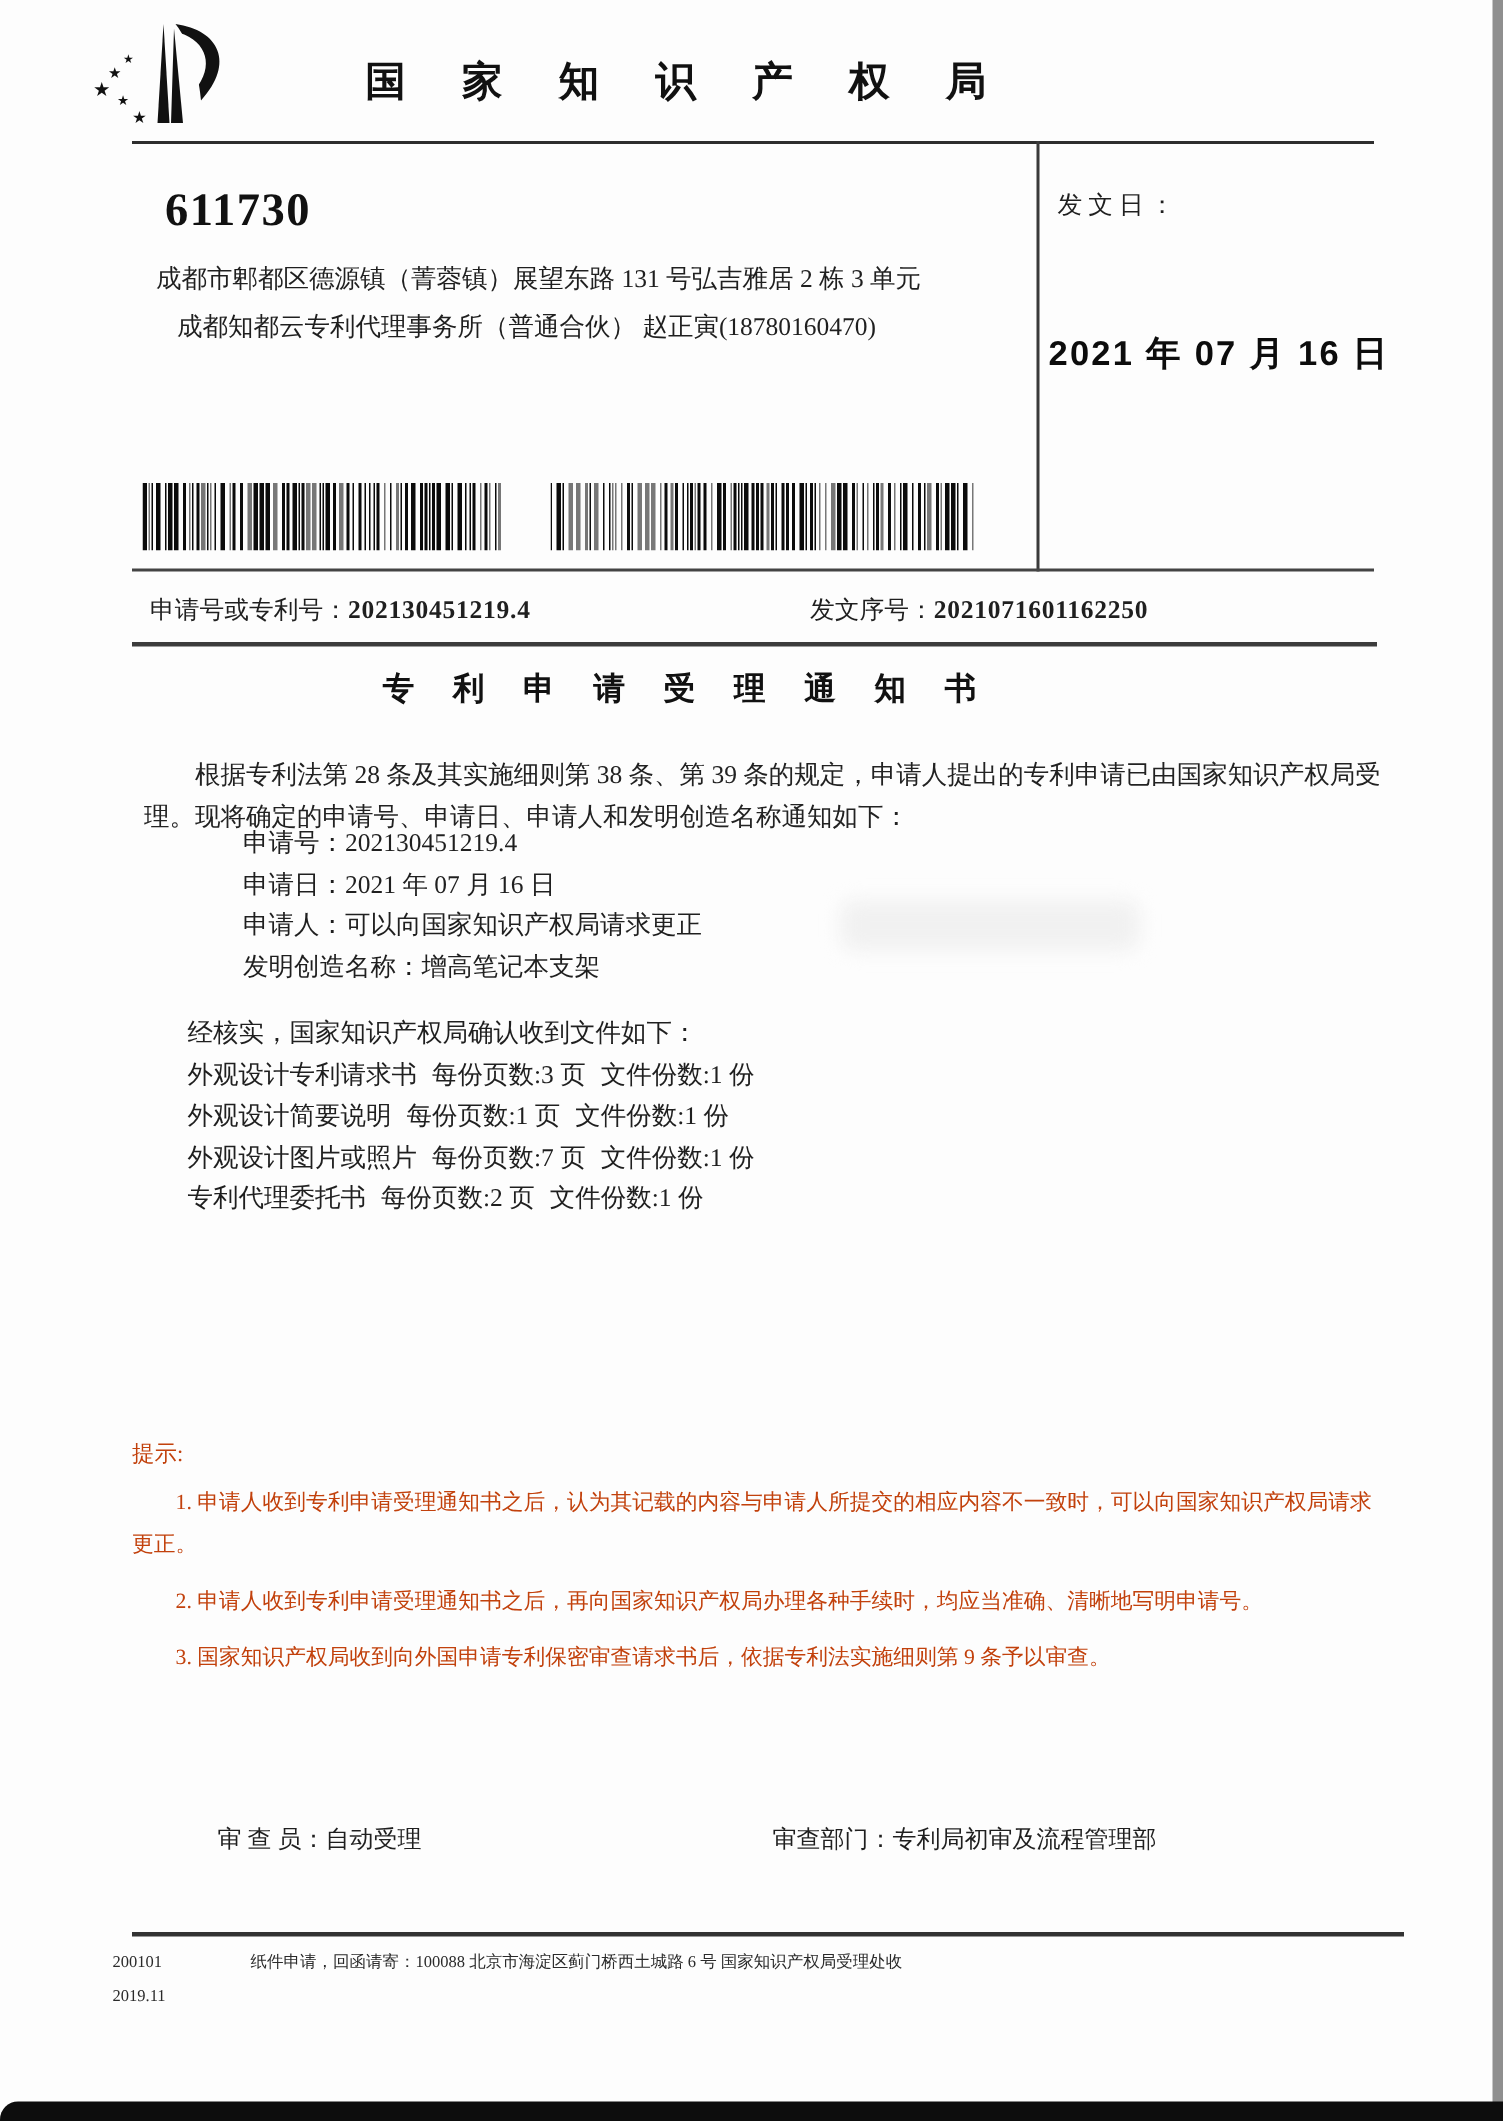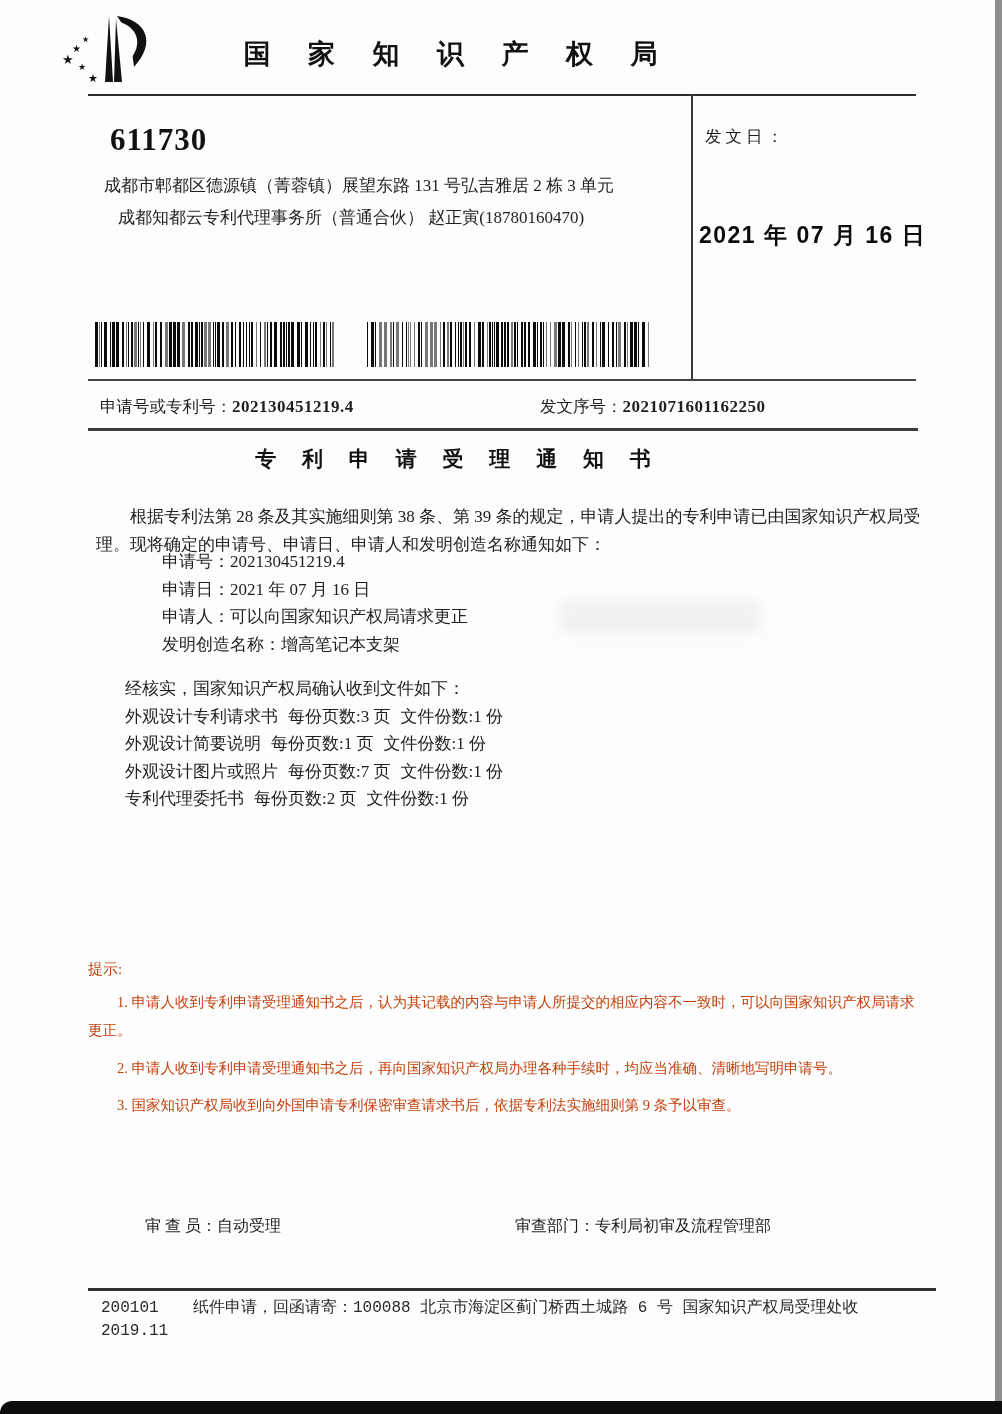--- a/index.html
+++ b/index.html
@@ -66,23 +66,23 @@
   
   .tips{position:absolute;left:88px;top:960px;width:836px;font-size:14.5px;color:#c2410c;}
   .tips-label{font-size:15px;}
   .tips p{margin:9px 0 0 0;text-indent:2em;line-height:1.95;}
   
   .signature{position:absolute;left:0;top:1216px;width:100%;font-size:16px;}
   .sig-examiner{position:absolute;left:145px;white-space:nowrap;}
   .sig-dept{position:absolute;left:515px;white-space:nowrap;}
   
   .footer-rule{top:1288px;left:88px;width:848px;height:3px;background:#333;}
-  .footer{position:absolute;left:101px;top:1297px;width:850px;
-    font-family:Liberation Mono, monospace;
-    font-size:16px;color:#2a2a2a;}
+  .footer{position:absolute;left:75px;top:1297px;width:850px;
+    font-family:Liberation Serif, serif;
+    font-size:11px;color:#2a2a2a;}
   .footer .frow{display:flex;align-items:flex-start;}
   .footer .fcode{width:92px;flex:0 0 92px;line-height:23px;}
   .footer .ftext{width:742px;line-height:23px;}
   
   .right-strip{position:absolute;right:0;top:0;width:7px;height:100%;background:#8f8f8f;}
   .bottom-bar{position:absolute;left:0;bottom:0;width:100%;height:13px;background:#0d0d0d;
     border-top-left-radius:12px;}
 </style>
 </head>
 <body>

